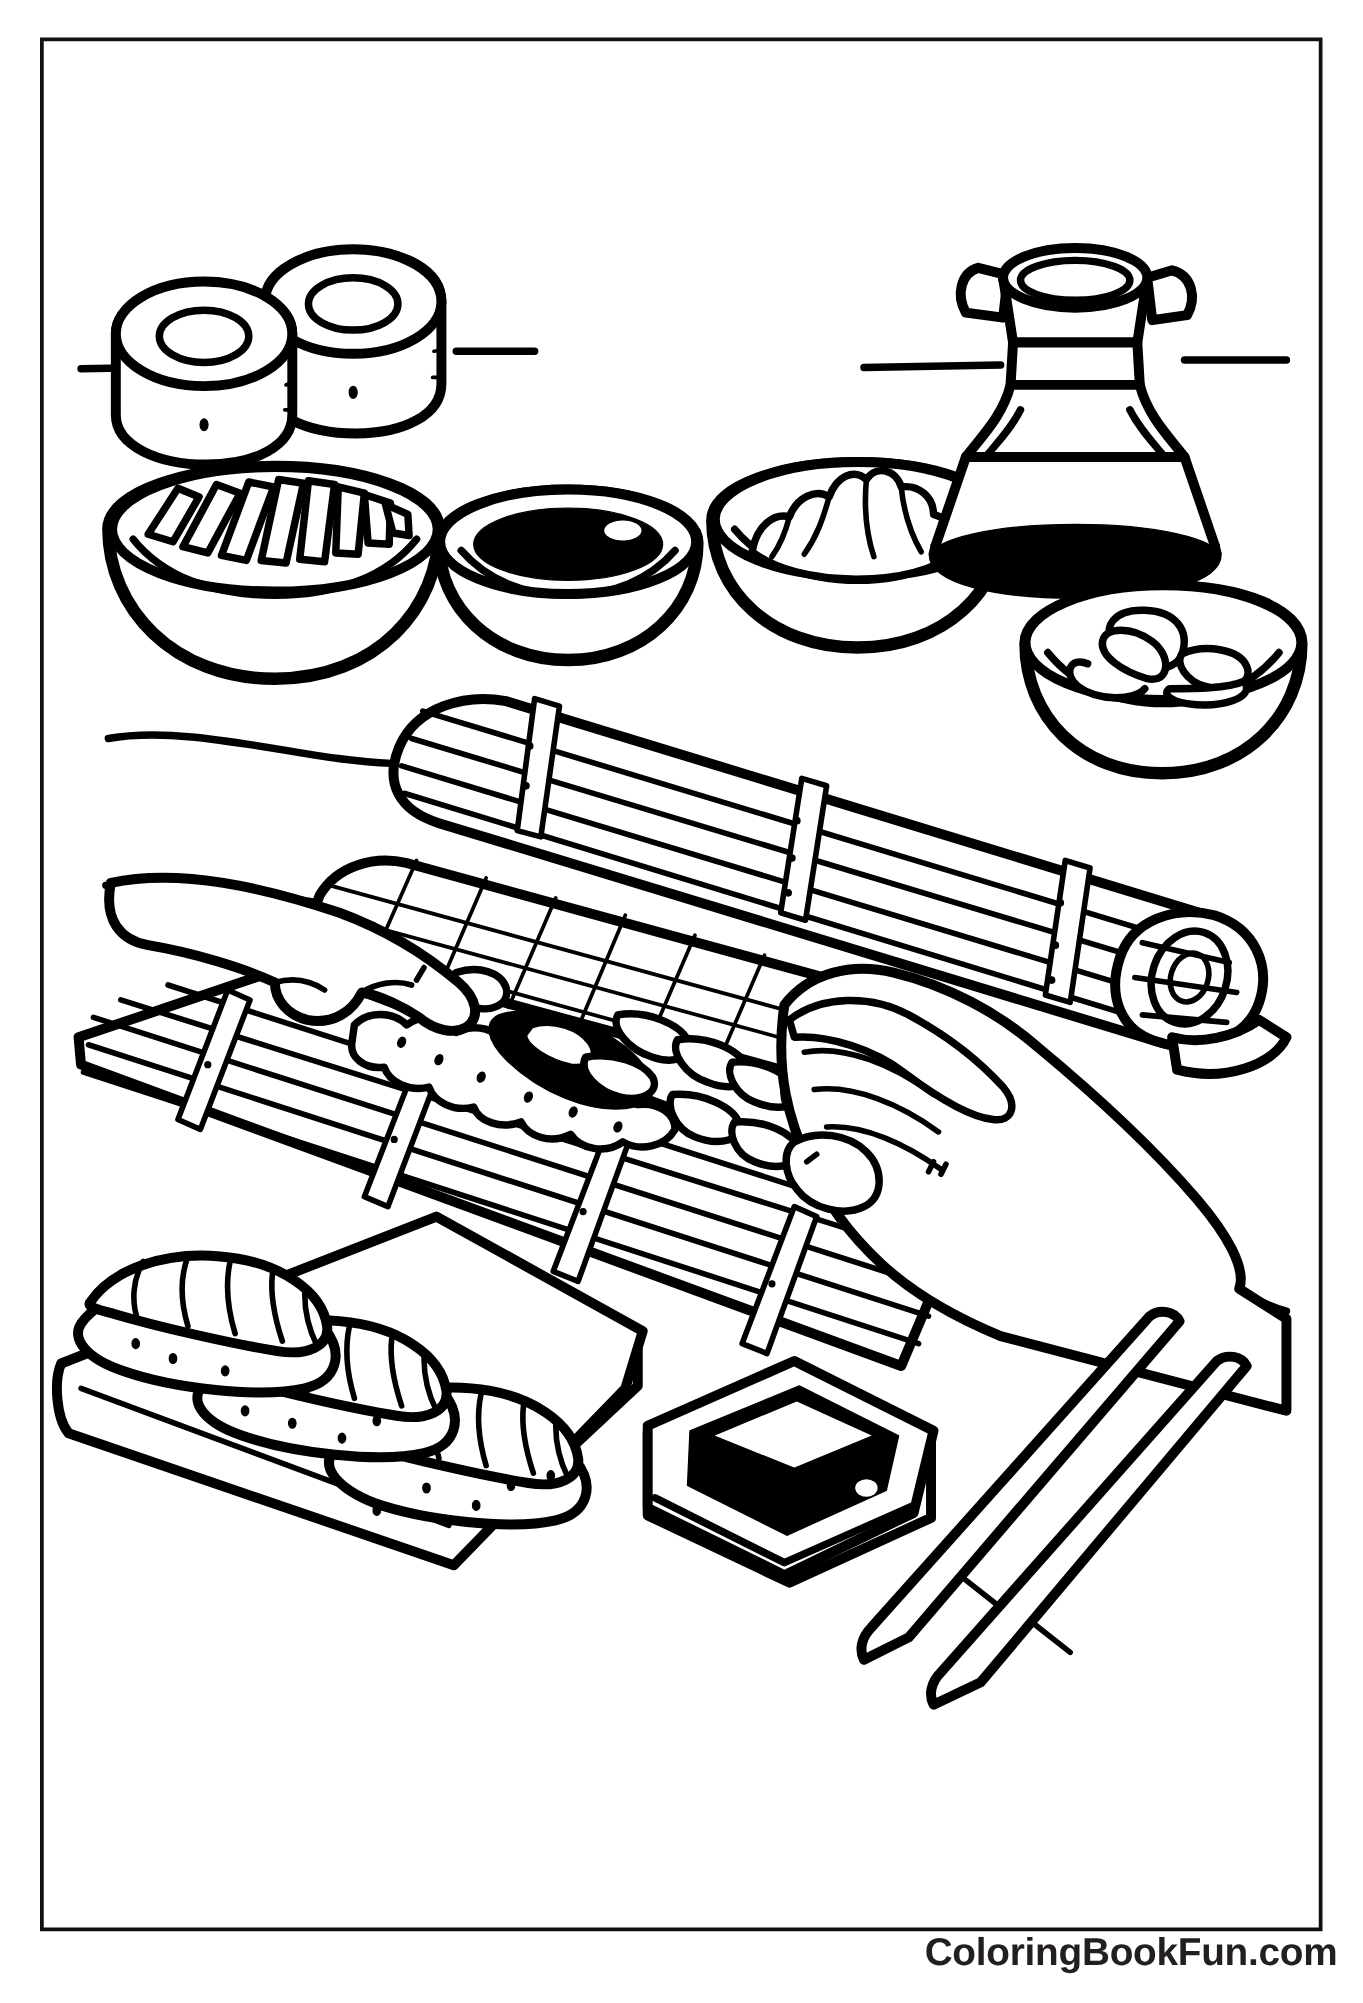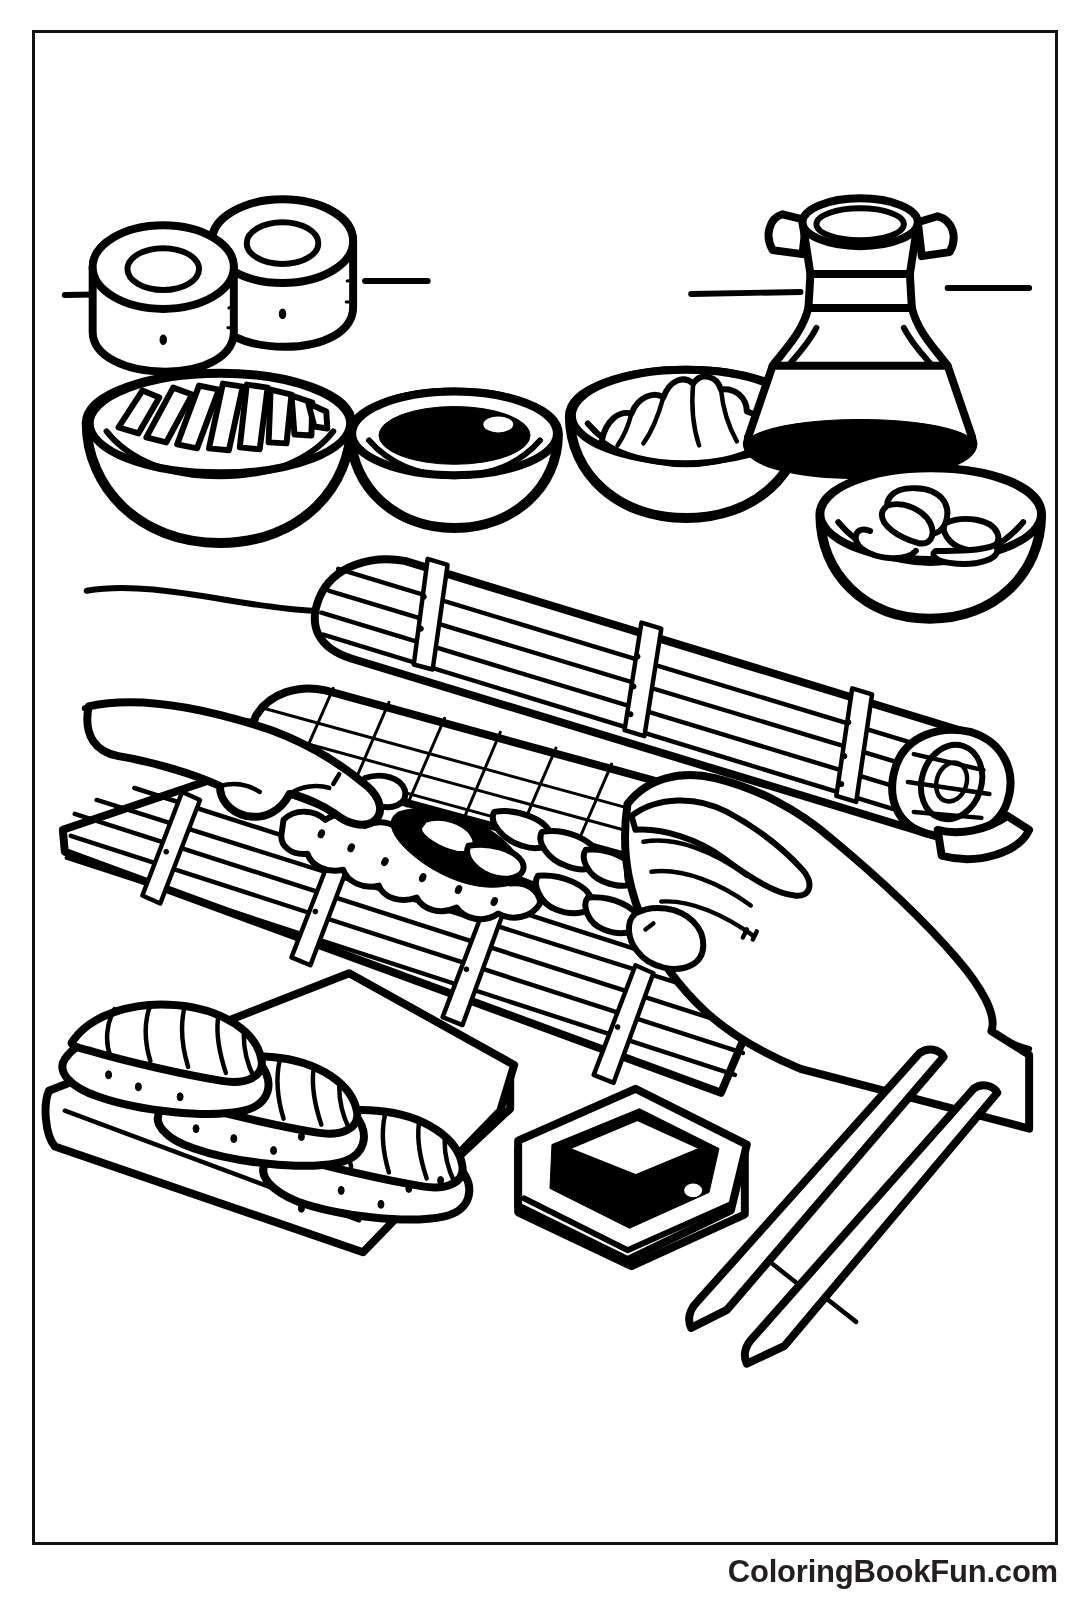--- a/index.html
+++ b/index.html
@@ -33,26 +33,26 @@
   #coloring-svg {
     position: absolute;
     left: 0;
     top: 0;
     width: 100%;
     height: 100%;
     display: block;
   }
   #footer-watermark {
     position: absolute;
-    left: 4px;
+    left: 16px;
     top: 1546px;
     width: 1058px;
     height: 50px;
     display: flex;
-    align-items: center;
+    align-items: flex-start;
     justify-content: flex-end;
     padding-right: 4px;
     box-sizing: border-box;
   }
   #footer-watermark .wm-text {
     font-family: "Liberation Sans", sans-serif;
     font-size: 31px;
     font-weight: 700;
     color: #231f20;
     letter-spacing: -0.2px;

